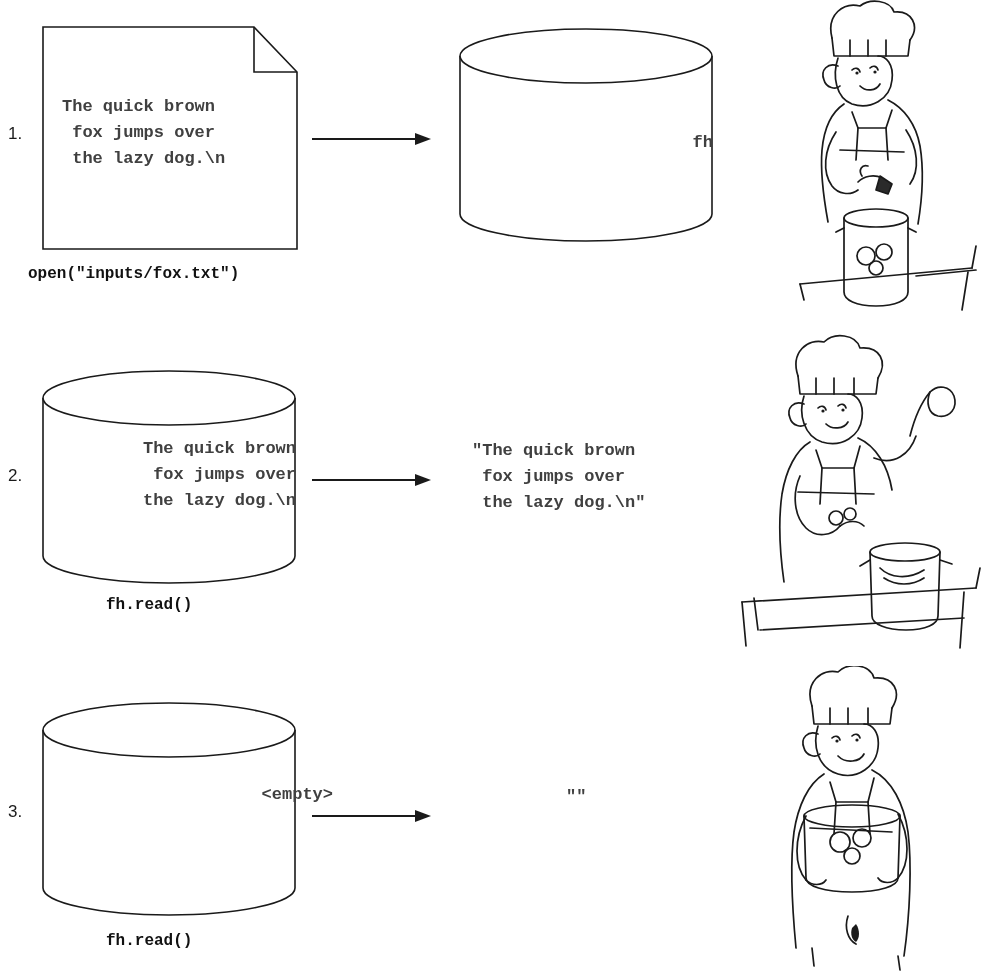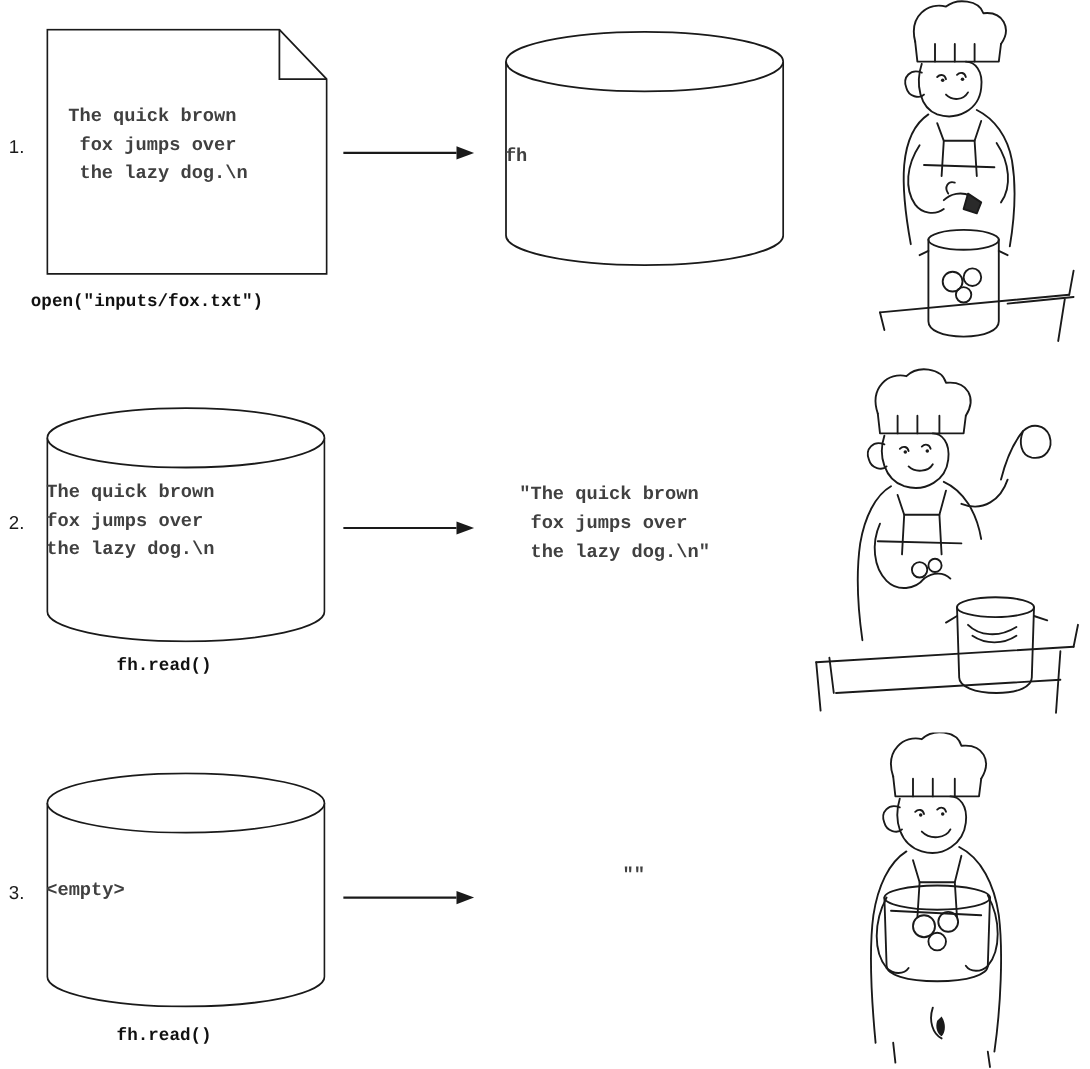--- a/index.html
+++ b/index.html
@@ -57,21 +57,21 @@
     top: 68px;
     text-align: left;
   }
 
   
   .cyl-wrap { position: absolute; }
   .cyl-wrap svg { display: block; }
   .cyl-text {
     position: absolute;
     width: 100%;
-    text-align: left;
+    text-align: right;
   }
 
   
   .arrow-wrap { position: absolute; }
   .arrow-wrap svg { display: block; }
 
   
   .text-block {
     position: absolute;
     white-space: pre;
@@ -242,21 +242,21 @@
 
   <div class="row row-3">
 
     <div class="step-num" style="left:8px; top:142px;">3.</div>
 
     <div class="cyl-wrap" style="left:42px; top:42px;">
       <svg width="254" height="214" viewBox="0 0 254 214">
         <path d="M1 28 L1 186 A126 27 0 0 0 253 186 L253 28" fill="#ffffff" stroke="#1a1a1a" stroke-width="1.6"></path>
         <ellipse cx="127" cy="28" rx="126" ry="27" fill="#ffffff" stroke="#1a1a1a" stroke-width="1.6"></ellipse>
       </svg>
-      <div class="cyl-text mono" style="top:96px;">&lt;empty&gt;</div>
+      <div class="cyl-text mono" style="top:80px;margin-left:37px;">&lt;empty&gt;</div>
     </div>
 
     <div class="arrow-wrap" style="left:312px; top:146px;">
       <svg width="120" height="20" viewBox="0 0 120 20">
         <line x1="0" y1="10" x2="103" y2="10" stroke="#1a1a1a" stroke-width="2"></line>
         <path d="M103 4 L119 10 L103 16 Z" fill="#1a1a1a"></path>
       </svg>
     </div>
 
     <div class="text-block mono" style="left:566px; top:124px;">""</div>

